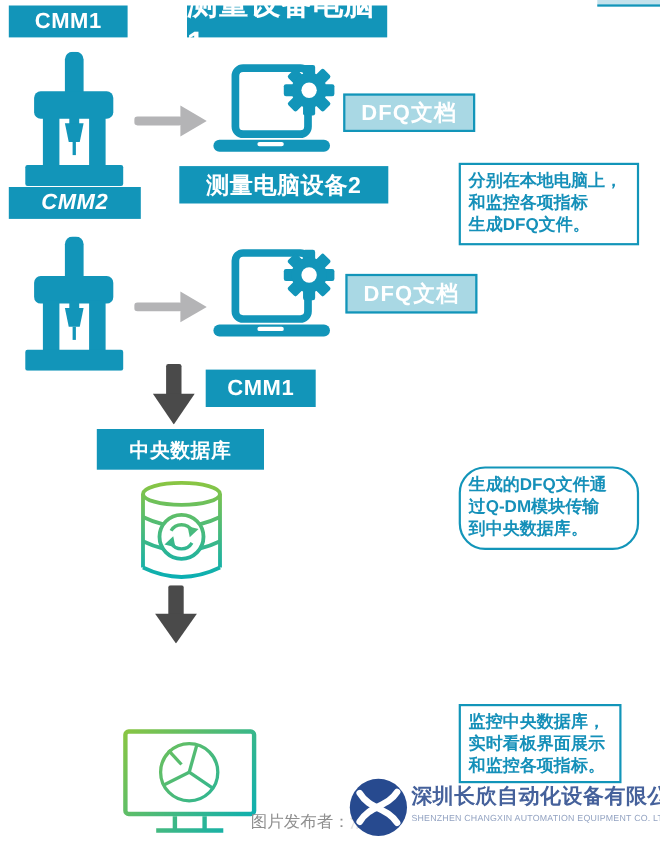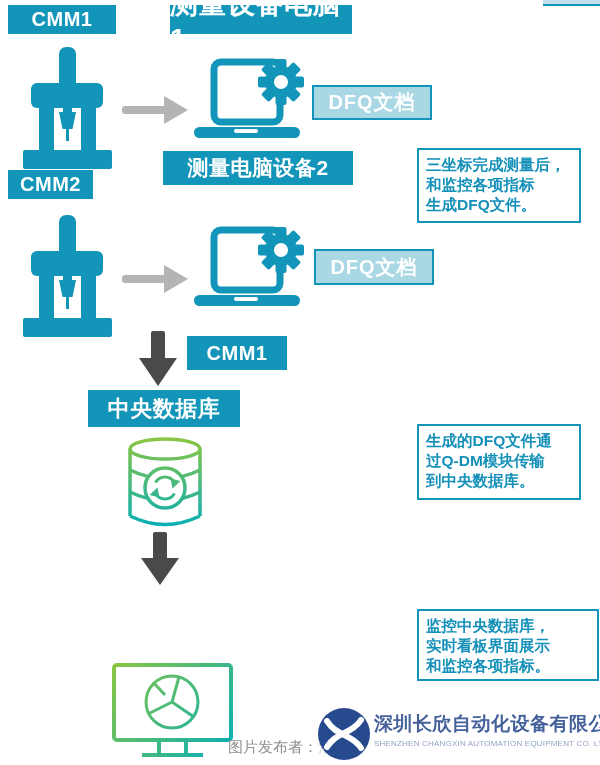--- a/index.html
+++ b/index.html
@@ -76,24 +76,24 @@
       <rect x="-5.5" y="-23" width="11" height="46" rx="2" transform="rotate(90)"></rect>
       <rect x="-5.5" y="-23" width="11" height="46" rx="2" transform="rotate(135)"></rect>
       <circle r="16"></circle>
       <circle r="7" fill="#fff"></circle>
     </g>
   </svg>
 
   <div class="abs dfqbox" style="left:312px;top:85px;width:120px;height:35px;">DFQ文档</div>
 
   <div class="abs tealbox" style="left:163px;top:151px;width:190px;height:34px;font-size:21px;text-align:right;">测量电脑设备2</div>
-  <div class="abs tealbox" style="left:8px;top:170px;width:85px;height:29px;font-size:20px;">CMM2</div>
+  <div class="abs tealbox" style="left:8px;top:170px;width:120px;height:29px;font-size:20px;font-style:italic;">CMM2</div>
 
   <div class="abs notebox" style="left:417px;top:148px;width:164px;height:75px;">
-    <div>三坐标完成测量后，</div>
+    <div>分别在本地电脑上，</div>
     <div>和监控各项指标</div>
     <div>生成DFQ文件。</div>
   </div>
 
   <svg class="abs" style="left:15px;top:215px;" width="100" height="122" viewBox="0 0 100 122">
     <g fill="var(--teal)">
       <rect x="44" y="0" width="17" height="46" rx="7"></rect>
       <rect x="16" y="36" width="72" height="25" rx="6"></rect>
       <rect x="24" y="58" width="15" height="48"></rect>
       <rect x="66" y="58" width="15" height="48"></rect>
@@ -129,21 +129,21 @@
 
   <svg class="abs" style="left:138px;top:331px;" width="40" height="55" viewBox="0 0 40 55">
     <g fill="var(--dark-arrow)">
       <rect x="13" y="0" width="14" height="29" rx="2"></rect>
       <polygon points="1,27 39,27 20,55"></polygon>
     </g>
   </svg>
 
   <div class="abs tealbox" style="left:187px;top:336px;width:100px;height:34px;font-size:20px;">CMM1</div>
 
-  <div class="abs tealbox" style="left:88px;top:390px;width:152px;height:37px;font-size:22px;">中央数据库</div>
+  <div class="abs tealbox" style="left:88px;top:390px;width:152px;height:37px;font-size:18px;">中央数据库</div>
 
   <svg class="abs" style="left:125px;top:436px;" width="80" height="96" viewBox="0 0 80 96">
     <defs>
       <linearGradient id="gradDb" gradientUnits="userSpaceOnUse" x1="0" y1="0" x2="0" y2="96">
         <stop offset="0" style="stop-color:var(--gradient-green,#8dc63f)"></stop>
         <stop offset="1" style="stop-color:var(--gradient-teal,#00adbc)"></stop>
       </linearGradient>
     </defs>
     <g fill="none" stroke="url(#gradDb)" stroke-width="3.5">
       <ellipse cx="40" cy="13" rx="35" ry="10"></ellipse>
@@ -162,21 +162,21 @@
     </g>
   </svg>
 
   <svg class="abs" style="left:140px;top:532px;" width="40" height="53" viewBox="0 0 40 53">
     <g fill="var(--dark-arrow)">
       <rect x="13" y="0" width="14" height="28" rx="2"></rect>
       <polygon points="1,26 39,26 20,53"></polygon>
     </g>
   </svg>
 
-  <div class="abs notebox" style="left:417px;top:424px;width:164px;height:76px;">
+  <div class="abs notebox" style="left:417px;top:424px;width:164px;height:76px;border-radius:24px;">
     <div>生成的DFQ文件通</div>
     <div>过Q-DM模块传输</div>
     <div>到中央数据库。</div>
   </div>
 
 
   <svg class="abs" style="left:110px;top:662px;" width="125" height="100" viewBox="0 0 125 100">
     <defs>
       <linearGradient id="gradMon" gradientUnits="userSpaceOnUse" x1="0" y1="0" x2="125" y2="100">
         <stop offset="0" style="stop-color:var(--gradient-green,#8dc63f)"></stop>
@@ -193,21 +193,21 @@
         <path d="M43,20 L55,33"></path>
       </g>
       <g stroke-width="4">
         <path d="M49,80 V92"></path>
         <path d="M76,80 V92"></path>
         <path d="M32,93 H93"></path>
       </g>
     </g>
   </svg>
 
-  <div class="abs notebox" style="left:417px;top:609px;width:182px;height:72px;">
+  <div class="abs notebox" style="left:417px;top:640px;width:148px;height:72px;">
     <div>监控中央数据库，</div>
     <div>实时看板界面展示</div>
     <div>和监控各项指标。</div>
   </div>
 
   <div class="abs publisher" style="left:228px;top:738px;">
     <span>图片发布者：</span><span class="wm">泊京</span>
   </div>
 
   <svg class="abs" style="left:317px;top:707px;" width="54" height="54" viewBox="0 0 54 54">

